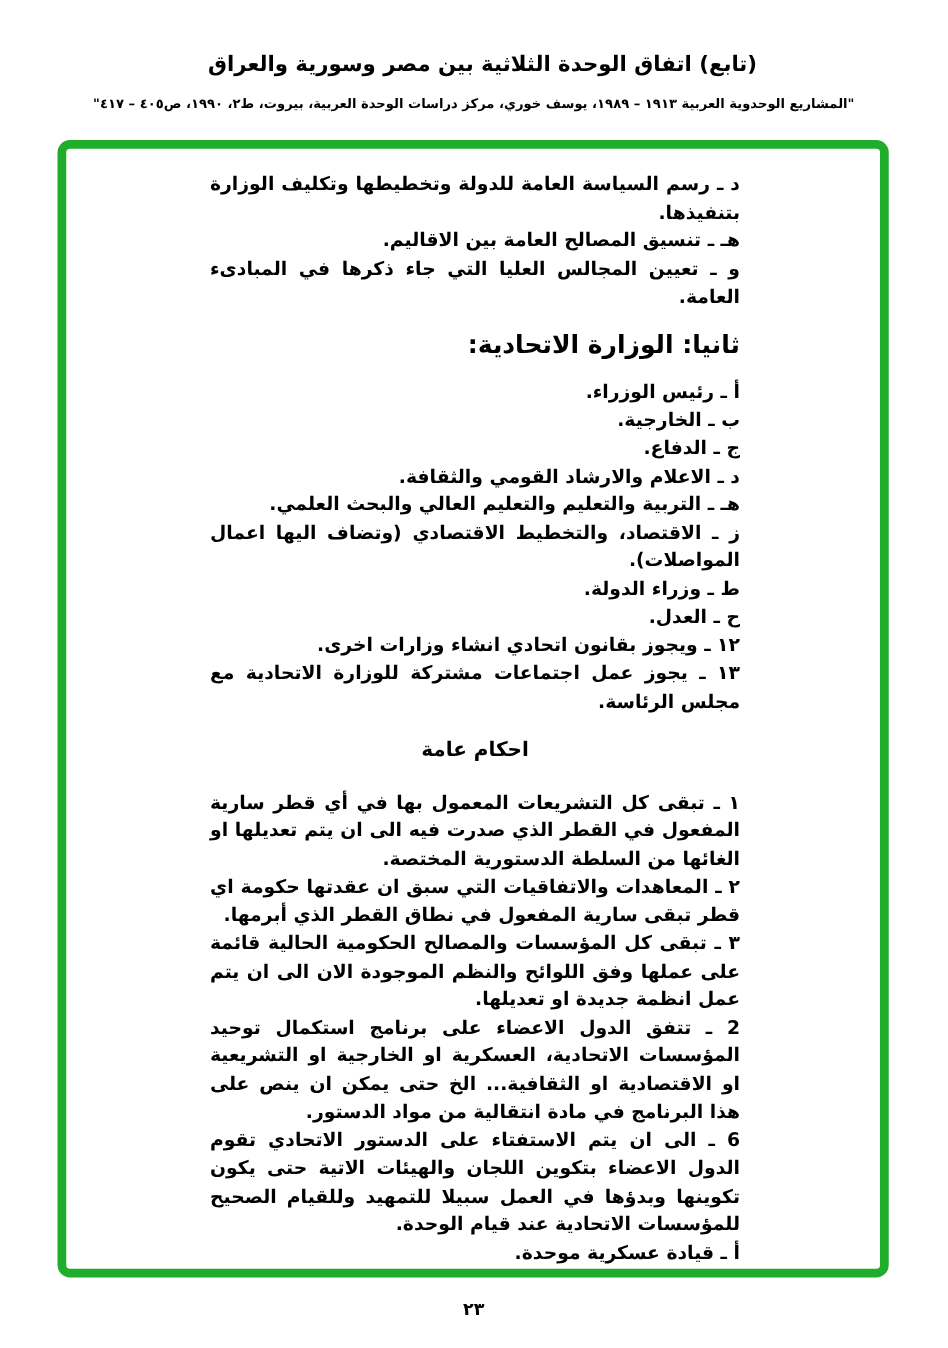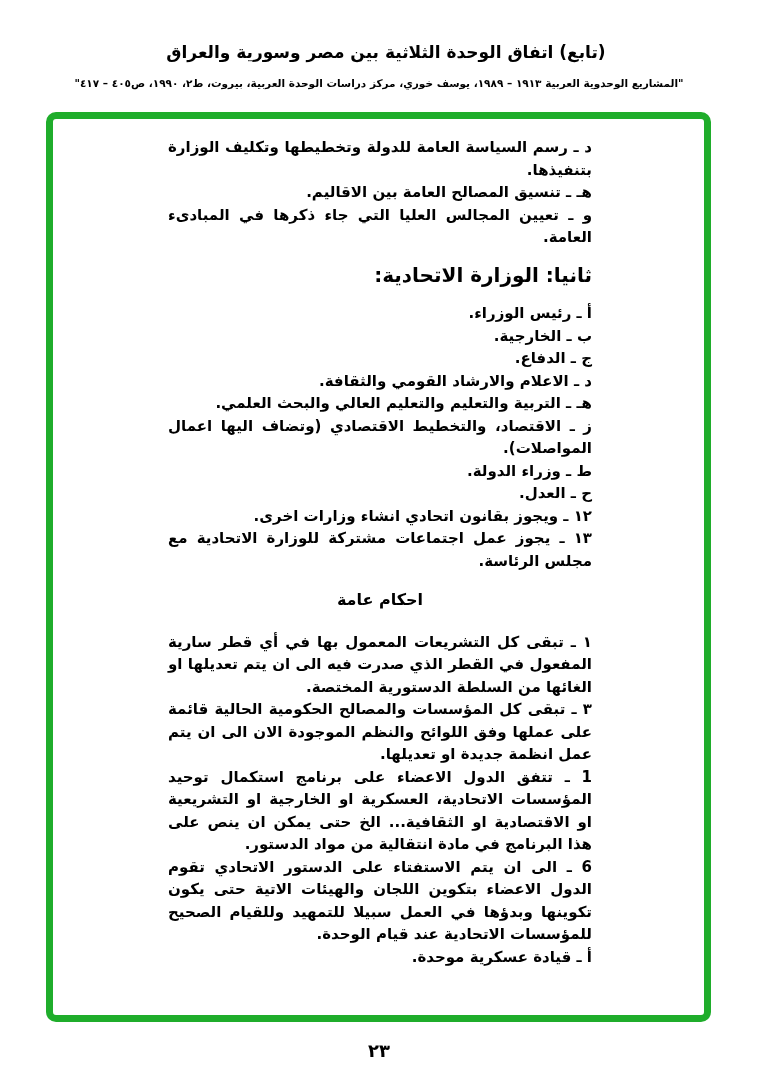--- a/index.html
+++ b/index.html
@@ -70,21 +70,21 @@
     text-align: left;
     text-align-last: center;
   }
   .page-number {
     position: absolute;
     top: 1040px;
     left: 0;
     right: 0;
     text-align: center;
     direction: rtl;
-    font-size: 18px;
+    font-size: 14px;
     font-weight: bold;
   }
 </style>
 </head>
 <body>
 
 <div class="page-title">(تابع) اتفاق الوحدة الثلاثية بين مصر وسورية والعراق</div>
 
 <div class="source-citation">"المشاريع الوحدوية العربية ١٩١٣ – ١٩٨٩، يوسف خوري، مركز دراسات الوحدة العربية، بيروت، ط٢، ١٩٩٠، ص٤٠٥ – ٤١٧"</div>
 
@@ -100,19 +100,20 @@
     <p class="block item">ج ـ الدفاع.</p>
     <p class="block item">د ـ الاعلام والارشاد القومي والثقافة.</p>
     <p class="block item">هـ ـ التربية والتعليم والتعليم العالي والبحث العلمي.</p>
     <p class="block item">ز ـ الاقتصاد، والتخطيط الاقتصادي (وتضاف اليها اعمال المواصلات).</p>
     <p class="block item">ط ـ وزراء الدولة.</p>
     <p class="block item">ح ـ العدل.</p>
     <p class="block item">١٢ ـ ويجوز بقانون اتحادي انشاء وزارات اخرى.</p>
     <p class="block item">١٣ ـ يجوز عمل اجتماعات مشتركة للوزارة الاتحادية مع مجلس الرئاسة.</p>
     <p class="block heading_center">احكام عامة</p>
     <p class="block item">١ ـ تبقى كل التشريعات المعمول بها في أي قطر سارية المفعول في القطر الذي صدرت فيه الى ان يتم تعديلها او الغائها من السلطة الدستورية المختصة.</p>
+    <p class="block item">٢ ـ المعاهدات والاتفاقيات التي سبق ان عقدتها حكومة اي قطر تبقى سارية المفعول في نطاق القطر الذي أبرمها.</p>
     <p class="block item">٣ ـ تبقى كل المؤسسات والمصالح الحكومية الحالية قائمة على عملها وفق اللوائح والنظم الموجودة الان الى ان يتم عمل انظمة جديدة او تعديلها.</p>
-    <p class="block item">1 ـ تتفق الدول الاعضاء على برنامج استكمال توحيد المؤسسات الاتحادية، العسكرية او الخارجية او التشريعية او الاقتصادية او الثقافية... الخ حتى يمكن ان ينص على هذا البرنامج في مادة انتقالية من مواد الدستور.</p>
+    <p class="block item">2 ـ تتفق الدول الاعضاء على برنامج استكمال توحيد المؤسسات الاتحادية، العسكرية او الخارجية او التشريعية او الاقتصادية او الثقافية... الخ حتى يمكن ان ينص على هذا البرنامج في مادة انتقالية من مواد الدستور.</p>
     <p class="block item">6 ـ الى ان يتم الاستفتاء على الدستور الاتحادي تقوم الدول الاعضاء بتكوين اللجان والهيئات الاتية حتى يكون تكوينها وبدؤها في العمل سبيلا للتمهيد وللقيام الصحيح للمؤسسات الاتحادية عند قيام الوحدة.</p>
     <p class="block item">أ ـ قيادة عسكرية موحدة.</p>
   </div>
 
 <div class="page-number">٢٣</div>
 
 </body></html>

